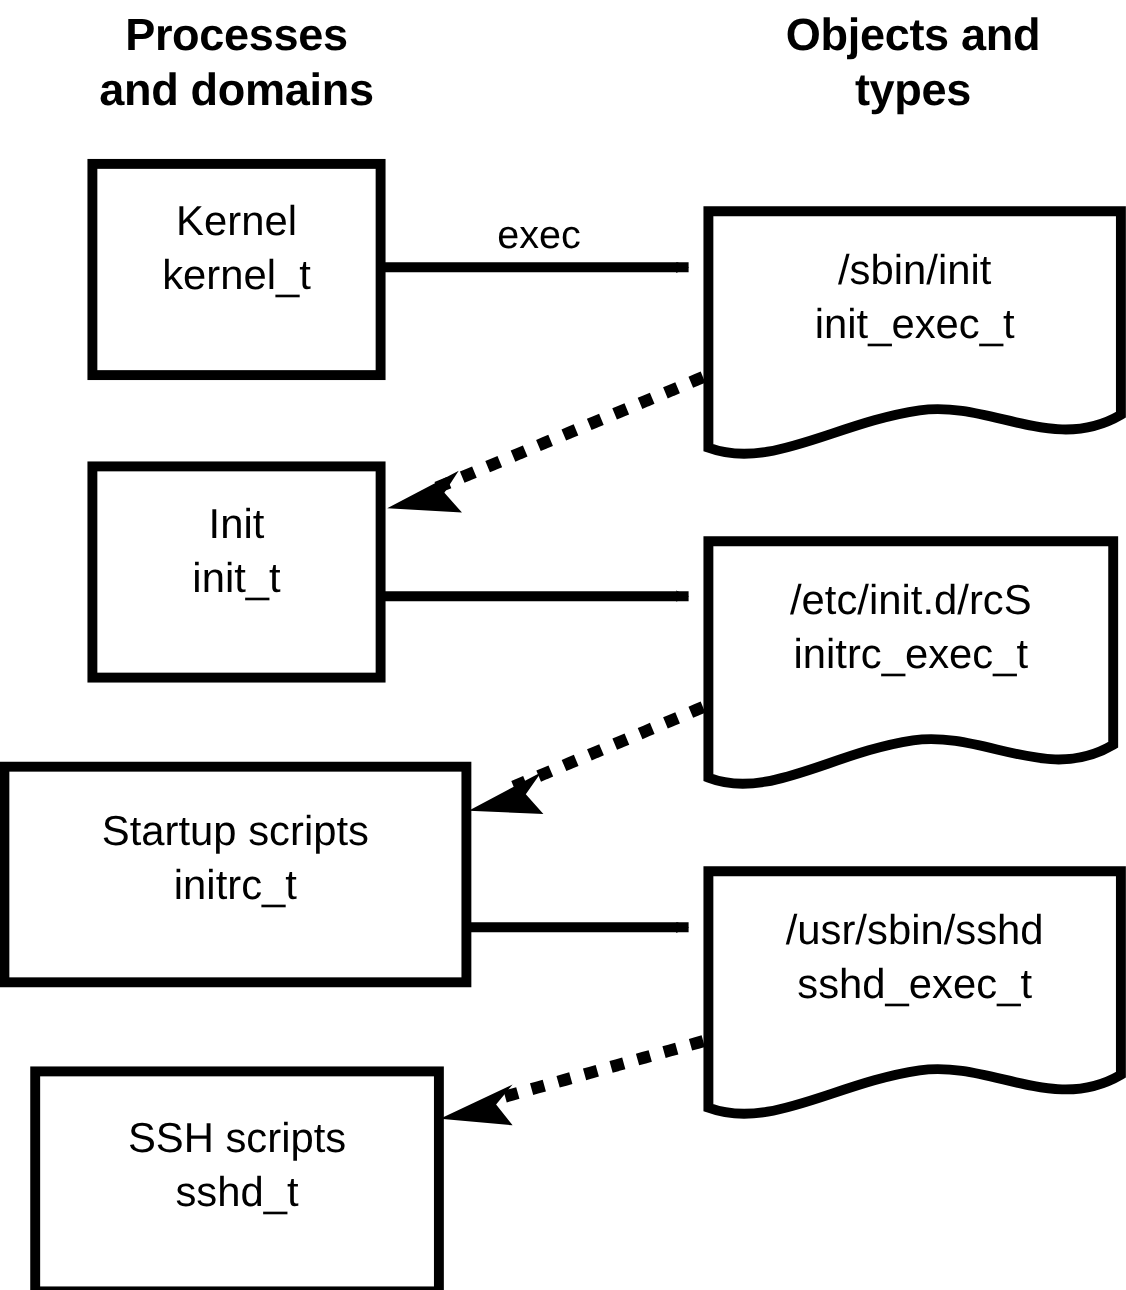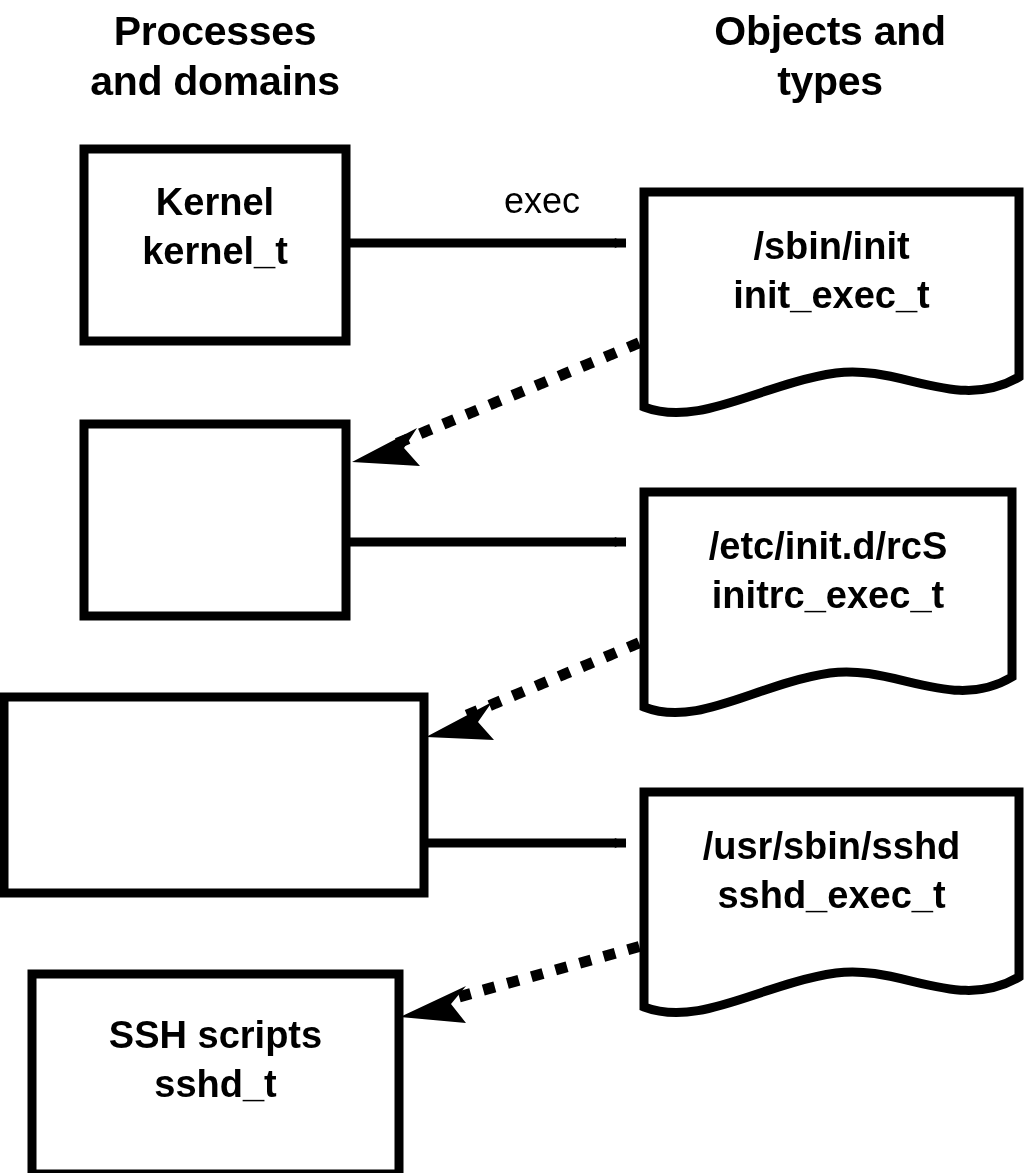--- a/index.html
+++ b/index.html
@@ -41,28 +41,29 @@
   #heading-left  { left: 10px;  top: 6px;  width: 410px; }
   #heading-right { left: 625px; top: 6px;  width: 410px; }
 
   
   .node-label {
     position: absolute;
     text-align: center;
     font-size: 38px;
     line-height: 49px;
     white-space: pre-line;
-    font-weight: bold;
+    font-weight: normal;
   }
   .edge-label {
     position: absolute;
-    text-align: right;
+    text-align: center;
     font-size: 36px;
     line-height: 40px;
     font-weight: normal;
+    margin-top: 12px;
   }
 </style>
 </head>
 <body>
 
 <div id="diagram-root">
 
   <svg class="canvas" viewBox="0 0 1024 1173" xmlns="http://www.w3.org/2000/svg">
     <defs>
       <marker id="arrowSolid" markerWidth="16" markerHeight="16" refX="11.6" refY="5.2" orient="auto" markerUnits="userSpaceOnUse">
@@ -117,21 +118,25 @@
 
   <div class="col-heading" id="heading-left">Processes
 and domains</div>
 
   <div class="col-heading" id="heading-right">Objects and
 types</div>
 
   <div class="node-label" style="left:84px; top:178px; width:262px;">Kernel
 kernel_t</div>
 
+  <div class="node-label" style="left:84px; top:453px; width:262px;">Init
+init_t</div>
 
+  <div class="node-label" style="left:4px; top:732px; width:420px;">Startup scripts
+initrc_t</div>
 
   <div class="node-label" style="left:32px; top:1011px; width:367px;">SSH scripts
 sshd_t</div>
 
   <div class="node-label" style="left:644px; top:222px; width:375px;">/sbin/init
 init_exec_t</div>
 
   <div class="node-label" style="left:644px; top:522px; width:368px;">/etc/init.d/rcS
 initrc_exec_t</div>
 

